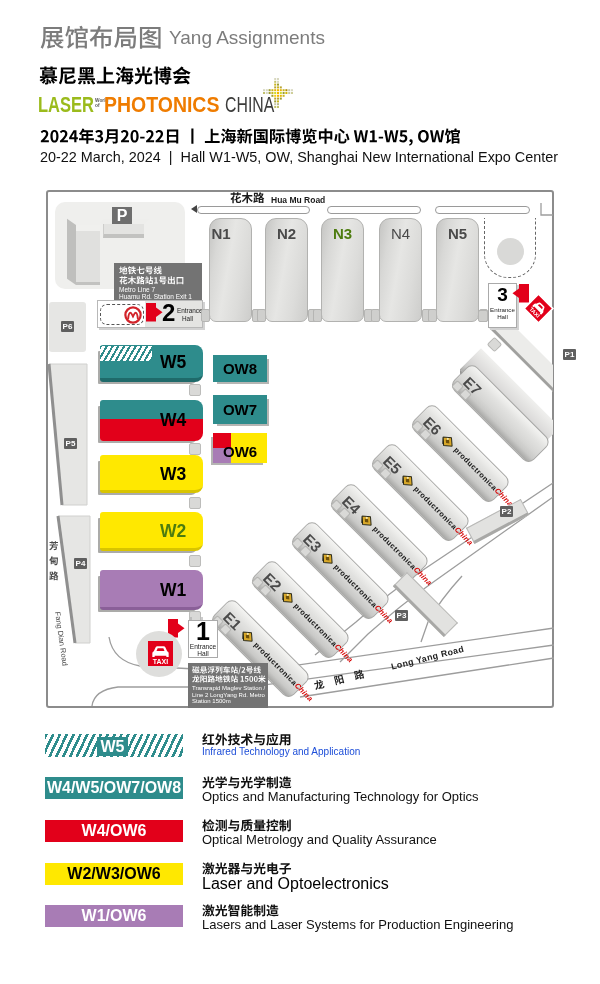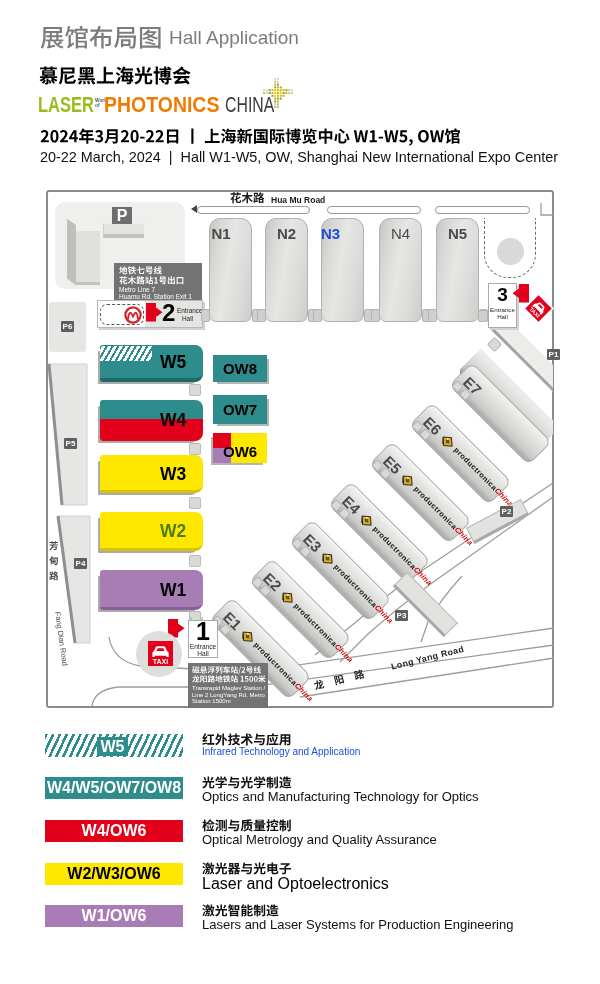--- a/index.html
+++ b/index.html
@@ -6,21 +6,21 @@
 .hallN{background:linear-gradient(100deg,#c5c5c3 0,#d8d8d6 20%,#e6e6e4 45%,#dcdcda 72%,#cdcdcb 100%);border:1px solid #b2b2b0;border-radius:11px 11px 7px 7px;}
 .foot{position:absolute;width:9px;height:13px;background:#cfcfcd;border:1px solid #b5b5b3;border-radius:2px}
 .stubW{position:absolute;width:12px;height:12px;background:#d9d9d7;border:1px solid #bcbcba;border-radius:2px}
 .plabel{position:absolute;background:#5f5f5f;color:#fff;font-weight:bold;font-size:8px;text-align:center;line-height:11px;width:13px;height:11px;border-radius:1px}
 .ehall{position:absolute;width:113px;height:33px;transform:rotate(45deg);transform-origin:0 0;background:linear-gradient(180deg,#f4f4f2 0,#e2e2e0 30%,#d6d6d4 60%,#c9c9c7 80%,#a5a5a3 100%);border:1px solid #a8a8a6;border-radius:8px;}
 .estub{position:absolute;width:9px;height:9px;background:#d9d9d7;border:1px solid #b5b5b3;border-radius:2px;transform:rotate(45deg)}
 </style></head><body>
 <div style="position:absolute;left:40px;top:25px;line-height:0;"><svg width="122.5" height="24.50" viewBox="0 -880 5000 1000" style="overflow:visible">
       <path fill="#7c7c7c" d="M318 87C339 74 371 65 610 9C609 -9 612 -45 616 -69L420 -28V-212H543C611 -60 731 40 908 84C920 60 945 25 965 6C886 -10 817 -37 761 -74C809 -99 863 -132 908 -165L841 -212H953V-293H753V-382H911V-462H753V-549H664V-462H486V-549H399V-462H259V-382H399V-293H234V-212H332V-75C332 -27 302 -2 282 10C295 27 313 65 318 87ZM486 -382H664V-293H486ZM632 -212H833C799 -184 747 -149 701 -123C674 -149 651 -179 632 -212ZM231 -717H801V-631H231ZM136 -798V-503C136 -343 127 -119 27 37C51 46 93 71 111 86C216 -78 231 -331 231 -503V-550H896V-798Z M1609 -823C1626 -795 1642 -758 1650 -730H1407V-558H1459V82H1550V43H1824V78H1915V-239H1550V-312H1869V-558H1946V-730H1694L1748 -747C1740 -776 1720 -819 1700 -850ZM1550 -38V-161H1824V-38ZM1550 -498H1782V-389H1550ZM1550 -575H1498V-648H1851V-575ZM1138 -843C1119 -698 1084 -554 1028 -461C1048 -447 1085 -416 1100 -400C1132 -457 1160 -531 1183 -612H1292C1280 -567 1264 -522 1250 -490L1324 -465C1352 -520 1380 -606 1401 -681L1338 -699L1323 -695H1203C1213 -738 1221 -782 1228 -826ZM1160 78C1176 58 1206 35 1392 -98C1383 -117 1372 -154 1366 -179L1259 -106V-482H1167V-100C1167 -46 1129 -5 1106 13C1122 27 1150 59 1160 78Z M2388 -846C2375 -796 2359 -746 2339 -696H2057V-605H2298C2233 -476 2142 -358 2025 -280C2043 -259 2068 -221 2080 -198C2131 -233 2177 -274 2218 -320V-7H2313V-346H2502V84H2597V-346H2797V-118C2797 -105 2792 -101 2776 -101C2761 -100 2704 -100 2648 -102C2661 -78 2675 -42 2679 -16C2760 -15 2814 -17 2848 -30C2883 -45 2893 -70 2893 -117V-435H2597V-561H2502V-435H2308C2344 -489 2376 -546 2403 -605H2945V-696H2442C2458 -738 2473 -781 2486 -823Z M3147 -794V-553C3147 -391 3137 -162 3024 -2C3045 9 3085 40 3101 58C3183 -59 3219 -219 3233 -364H3823C3813 -129 3801 -39 3782 -17C3773 -5 3763 -2 3746 -3C3728 -2 3684 -3 3637 -8C3651 17 3662 55 3663 81C3715 84 3765 84 3793 80C3824 76 3846 68 3866 43C3895 6 3907 -106 3919 -406C3919 -419 3920 -447 3920 -447H3238L3241 -524H3848V-794ZM3241 -714H3754V-604H3241ZM3306 -294V33H3393V-26H3694V-294ZM3393 -218H3605V-102H3393Z M4367 -274C4449 -257 4553 -221 4610 -193L4649 -254C4591 -281 4488 -313 4406 -329ZM4271 -146C4410 -130 4583 -90 4679 -55L4721 -123C4621 -157 4450 -194 4315 -209ZM4079 -803V85H4170V45H4828V85H4922V-803ZM4170 -39V-717H4828V-39ZM4411 -707C4361 -629 4276 -553 4192 -505C4210 -491 4242 -463 4256 -448C4282 -465 4308 -485 4334 -507C4361 -480 4392 -455 4427 -432C4347 -397 4259 -370 4175 -354C4191 -337 4210 -300 4219 -277C4314 -300 4416 -336 4507 -384C4588 -342 4679 -309 4770 -290C4781 -311 4805 -344 4823 -361C4741 -375 4659 -399 4585 -430C4657 -478 4718 -535 4760 -600L4707 -632L4693 -628H4451C4465 -645 4478 -663 4489 -681ZM4387 -557 4626 -556C4593 -525 4551 -496 4504 -470C4458 -496 4419 -525 4387 -557Z"></path>
     </svg></div>
-<div class="ab" style="left:169px;top:27px;font-size:19px;color:#7c7c7c;">Hall Application</div>
+<div class="ab" style="left:169px;top:27px;font-size:19px;color:#7c7c7c;">Yang Assignments</div>
 <div style="position:absolute;left:39px;top:66px;line-height:0;"><svg width="152.0" height="19.00" viewBox="0 -880 8000 1000" style="overflow:visible">
       <path fill="#000" d="M275 -481H721V-444H275ZM275 -584H721V-549H275ZM611 -141C662 -81 720 1 742 55L837 8C817 -33 778 -88 738 -137C789 -104 845 -76 902 -58C917 -84 949 -125 972 -145C895 -165 817 -200 757 -242H951V-335H441L461 -371H836V-657H166V-371H332C326 -359 318 -347 310 -335H50V-242H220C170 -204 107 -170 28 -144C53 -127 87 -87 102 -60C164 -85 218 -114 264 -146C235 -94 191 -40 142 -6L229 57C286 10 331 -60 364 -121L283 -160C317 -185 347 -213 374 -242H617C638 -219 660 -197 685 -177ZM601 -850V-800H394V-850H278V-800H57V-705H278V-672H394V-705H601V-672H719V-705H940V-800H719V-850ZM393 -222V-18C393 -8 389 -5 378 -5C367 -4 328 -4 294 -5C308 21 321 60 326 88C383 89 426 88 458 74C492 58 500 33 500 -15V-101C526 -52 551 10 559 48L649 16C638 -27 607 -93 576 -143L500 -116V-222Z M1150 -806V-517C1150 -356 1142 -128 1045 28C1076 40 1130 70 1153 89C1248 -67 1269 -308 1271 -482H1870V-806ZM1271 -698H1748V-591H1271ZM1798 -404C1708 -363 1585 -310 1467 -268V-441H1346V-107C1346 18 1387 53 1538 53C1570 53 1725 53 1759 53C1885 53 1922 12 1939 -139C1905 -145 1853 -164 1826 -184C1819 -77 1809 -59 1751 -59C1712 -59 1579 -59 1547 -59C1478 -59 1467 -66 1467 -108V-161C1600 -203 1747 -253 1867 -299Z M2282 -679C2306 -635 2327 -576 2332 -540L2412 -569C2405 -607 2382 -663 2356 -705ZM2634 -708C2622 -665 2598 -603 2578 -564L2653 -535C2673 -571 2698 -625 2723 -677ZM2325 -86C2334 -31 2339 40 2338 84L2457 69C2457 27 2448 -43 2437 -96ZM2527 -82C2546 -28 2566 42 2572 84L2693 57C2685 14 2662 -53 2640 -105ZM2724 -88C2768 -32 2820 45 2841 93L2961 51C2936 1 2881 -72 2836 -125ZM2149 -123C2127 -60 2086 7 2043 44L2159 94C2205 46 2245 -27 2267 -94ZM2260 -719H2439V-529H2260ZM2559 -719H2735V-529H2559ZM2052 -239V-135H2949V-239H2559V-290H2870V-384H2559V-432H2856V-816H2146V-432H2439V-384H2131V-290H2439V-239Z M3403 -837V-81H3043V40H3958V-81H3532V-428H3887V-549H3532V-837Z M4092 -753C4151 -722 4228 -673 4266 -640L4336 -731C4296 -763 4216 -807 4158 -834ZM4035 -468C4091 -438 4165 -391 4198 -357L4267 -448C4231 -480 4157 -523 4100 -549ZM4062 8 4166 73C4210 -25 4256 -142 4293 -249L4201 -314C4159 -197 4102 -70 4062 8ZM4565 -451C4590 -430 4618 -402 4639 -378H4502L4514 -473H4599ZM4430 -850C4396 -739 4336 -624 4270 -552C4298 -537 4349 -505 4373 -486C4385 -501 4397 -518 4409 -536C4405 -486 4399 -432 4392 -378H4288V-270H4377C4366 -192 4354 -119 4342 -61H4759C4755 -46 4750 -36 4745 -30C4734 -17 4725 -14 4708 -14C4688 -14 4649 -14 4605 -18C4622 9 4633 52 4635 80C4683 83 4731 83 4761 78C4795 73 4820 64 4843 32C4855 16 4866 -13 4874 -61H4948V-163H4887L4895 -270H4973V-378H4901L4908 -525C4909 -540 4910 -576 4910 -576H4435C4447 -597 4459 -618 4471 -641H4946V-749H4520C4529 -773 4538 -797 4546 -821ZM4538 -245C4567 -222 4600 -190 4624 -163H4474L4488 -270H4577ZM4648 -473H4796L4792 -378H4695L4723 -397C4706 -418 4676 -448 4648 -473ZM4624 -270H4786C4783 -228 4780 -193 4776 -163H4681L4713 -185C4693 -209 4657 -243 4624 -270Z M5121 -766C5165 -687 5210 -583 5225 -518L5342 -565C5325 -632 5275 -731 5230 -807ZM5769 -814C5743 -734 5695 -630 5654 -563L5758 -523C5801 -585 5852 -682 5896 -771ZM5435 -850V-483H5049V-370H5294C5280 -205 5254 -83 5023 -14C5050 10 5083 59 5096 91C5360 2 5405 -159 5423 -370H5565V-67C5565 49 5594 86 5707 86C5728 86 5804 86 5827 86C5926 86 5957 39 5969 -136C5937 -144 5885 -165 5859 -185C5855 -48 5849 -26 5816 -26C5798 -26 5739 -26 5724 -26C5692 -26 5686 -32 5686 -68V-370H5953V-483H5557V-850Z M6390 -622V-273H6491V-327H6589V-275H6697V-327H6805V-294H6713V-235H6318V-138H6460L6408 -100C6452 -61 6505 -5 6528 33L6614 -32C6592 -63 6551 -104 6512 -138H6713V-23C6713 -12 6709 -8 6696 -8C6683 -8 6636 -8 6596 -10C6610 19 6624 59 6628 88C6696 88 6745 88 6781 74C6818 58 6827 32 6827 -20V-138H6972V-235H6827V-273H6911V-622H6697V-662H6963V-751H6901L6924 -780C6894 -802 6836 -833 6792 -852L6740 -790C6762 -779 6787 -765 6810 -751H6697V-850H6589V-751H6339V-662H6589V-622ZM6589 -435V-398H6491V-435ZM6697 -435H6805V-398H6697ZM6589 -507H6491V-543H6589ZM6697 -507V-543H6805V-507ZM6139 -850V-598H6030V-489H6139V89H6257V-489H6357V-598H6257V-850Z M7159 72C7209 53 7278 50 7773 13C7793 40 7810 66 7822 89L7931 24C7885 -52 7793 -157 7706 -234L7603 -181C7632 -154 7661 -123 7689 -92L7340 -72C7396 -123 7451 -180 7497 -237H7919V-354H7088V-237H7330C7276 -171 7222 -118 7198 -100C7166 -72 7145 -55 7118 -50C7132 -16 7152 46 7159 72ZM7496 -855C7400 -726 7218 -604 7027 -532C7055 -508 7096 -455 7113 -425C7166 -449 7218 -475 7267 -505V-438H7736V-513C7787 -483 7840 -456 7892 -435C7911 -467 7950 -516 7977 -540C7828 -587 7670 -678 7572 -760L7605 -803ZM7335 -548C7396 -589 7452 -635 7502 -684C7551 -639 7613 -592 7679 -548Z"></path>
     </svg></div>
 <div class="ab" style="left:38px;top:92px;font-size:22px;font-weight:bold;color:#9bbb1c;transform:scaleX(0.75);transform-origin:0 0;">LASER</div>
 <div class="ab" style="left:95px;top:98px;width:9px;font-size:4.8px;font-weight:bold;color:#555;line-height:5px;">World of</div>
 <div class="ab" style="left:104px;top:92px;font-size:22px;font-weight:bold;color:#ef7c00;transform:scaleX(0.885);transform-origin:0 0;">PHOTONICS</div>
 <div class="ab" style="left:225px;top:92px;font-size:22px;font-weight:400;color:#3c3c3b;transform:scaleX(0.72);transform-origin:0 0;">CHINA</div>
 <div class="ab" style="left:263px;top:78px;line-height:0"><svg width="31" height="31">
       <rect x="0.0" y="11.2" width="2" height="2" fill="#d8d8c0"></rect>
       <rect x="0.0" y="14.0" width="2" height="2" fill="#c2c26e"></rect>
@@ -120,39 +120,39 @@
 <div class="ab" style="left:177px;top:307px;font-size:6.4px;color:#222;line-height:7.5px;">Entrance<br><span style="padding-left:5px">Hall</span></div>
 <div class="ab hallN" style="left:209px;top:218px;width:43px;height:104px"></div>
 <div class="ab" style="left:209px;top:225px;width:24px;text-align:center;font-size:15px;font-weight:bold;color:#4a4a4a">N1</div>
 <div class="foot" style="left:201px;top:309px"></div>
 <div class="foot" style="left:252px;top:309px"></div>
 <div class="ab hallN" style="left:265px;top:218px;width:43px;height:104px"></div>
 <div class="ab" style="left:265px;top:225px;width:43px;text-align:center;font-size:15px;font-weight:bold;color:#4a4a4a">N2</div>
 <div class="foot" style="left:257px;top:309px"></div>
 <div class="foot" style="left:308px;top:309px"></div>
 <div class="ab hallN" style="left:321px;top:218px;width:43px;height:104px"></div>
-<div class="ab" style="left:321px;top:225px;width:43px;text-align:left;font-size:15px;font-weight:bold;color:#1d4ed8">N3</div>
+<div class="ab" style="left:321px;top:225px;width:43px;text-align:center;font-size:15px;font-weight:bold;color:#4d7c0f">N3</div>
 <div class="foot" style="left:313px;top:309px"></div>
 <div class="foot" style="left:364px;top:309px"></div>
 <div class="ab hallN" style="left:379px;top:218px;width:43px;height:104px"></div>
 <div class="ab" style="left:379px;top:225px;width:43px;text-align:center;font-size:15px;font-weight:normal;color:#4a4a4a">N4</div>
 <div class="foot" style="left:371px;top:309px"></div>
 <div class="foot" style="left:422px;top:309px"></div>
 <div class="ab hallN" style="left:436px;top:218px;width:43px;height:104px"></div>
 <div class="ab" style="left:436px;top:225px;width:43px;text-align:center;font-size:15px;font-weight:bold;color:#4a4a4a">N5</div>
 <div class="foot" style="left:428px;top:309px"></div>
 <div class="foot" style="left:479px;top:309px"></div>
 <div class="ab" style="left:484px;top:218px;width:52px;height:60px;border:1.4px dashed #666;border-top:none;border-radius:0 0 24px 24px"></div>
 <div class="ab" style="left:497px;top:238px;width:27px;height:27px;border-radius:50%;background:#d9d9d7"></div>
 <div class="ab" style="left:460px;top:300px;width:93px;height:160px;overflow:hidden">
 <div class="ab" style="left:43px;top:15px;width:160px;height:19px;transform:rotate(45deg);transform-origin:0 0;background:#ececea;border-bottom:3px solid #a0a09e"></div>
 <div class="ab" style="left:21px;top:48px;width:112px;height:33px;transform:rotate(45deg);transform-origin:0 0;background:linear-gradient(180deg,#f0f0ee 0,#dedddc 45%,#cccccb 78%,#aaaaa8 100%);border-bottom:3px solid #979795;border-radius:0 8px 8px 0"></div>
 </div>
 <div class="ab estub" style="left:489px;top:339px;width:11px;height:11px"></div>
-<div class="plabel" style="left:547px;top:349px">P1</div>
+<div class="plabel" style="left:563px;top:349px">P1</div>
 <div class="ab" style="left:478px;top:310px;width:10px;height:12px;background:#cfcfcd;border:1px solid #b5b5b3;border-radius:2px"></div>
 <div class="ab" style="left:488px;top:283px;width:29px;height:45px;background:#fff;border:1px solid #aaa;box-shadow:2px 2px 0 #d2d2d2"></div>
 <div class="ab" style="left:488px;top:284px;width:29px;text-align:center;font-size:19px;font-weight:bold;color:#000">3</div>
 <div class="ab" style="left:488px;top:306px;width:29px;text-align:center;font-size:6.2px;color:#222;line-height:7px">Entrance<br>Hall</div>
 <div class="ab" style="left:512px;top:284px;line-height:0"><svg width="17" height="19">
       <rect x="7" width="10" height="18.5" fill="#e2001a"></rect>
       <polygon points="7,4.5 0.5,9.2 7,14" fill="#e2001a"></polygon>
     </svg></div>
 <div class="ab" style="left:529px;top:299px;width:19px;height:19px;transform:rotate(45deg);line-height:0;box-shadow:0 0 0 1.5px #fff"><svg width="19" height="19" viewBox="0 0 15 15">
       <rect width="15" height="15" fill="#e2001a"></rect>

